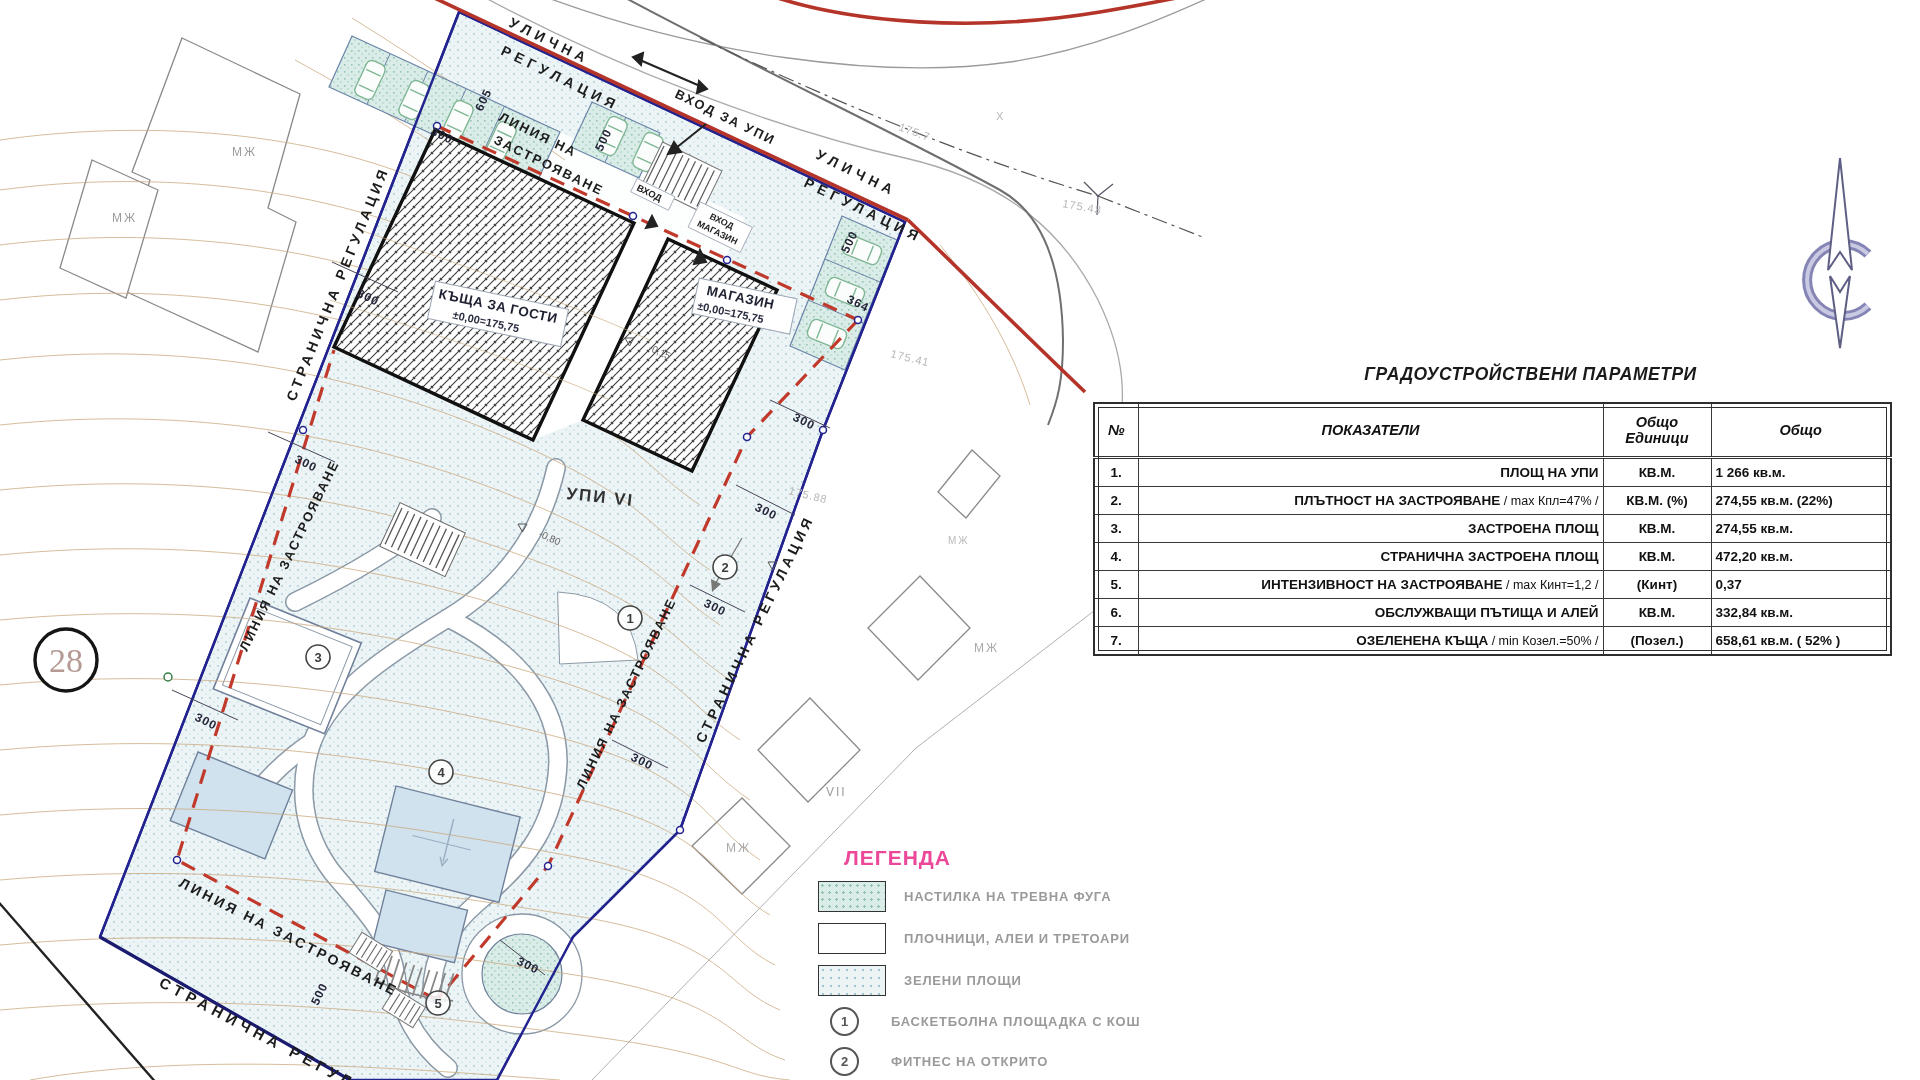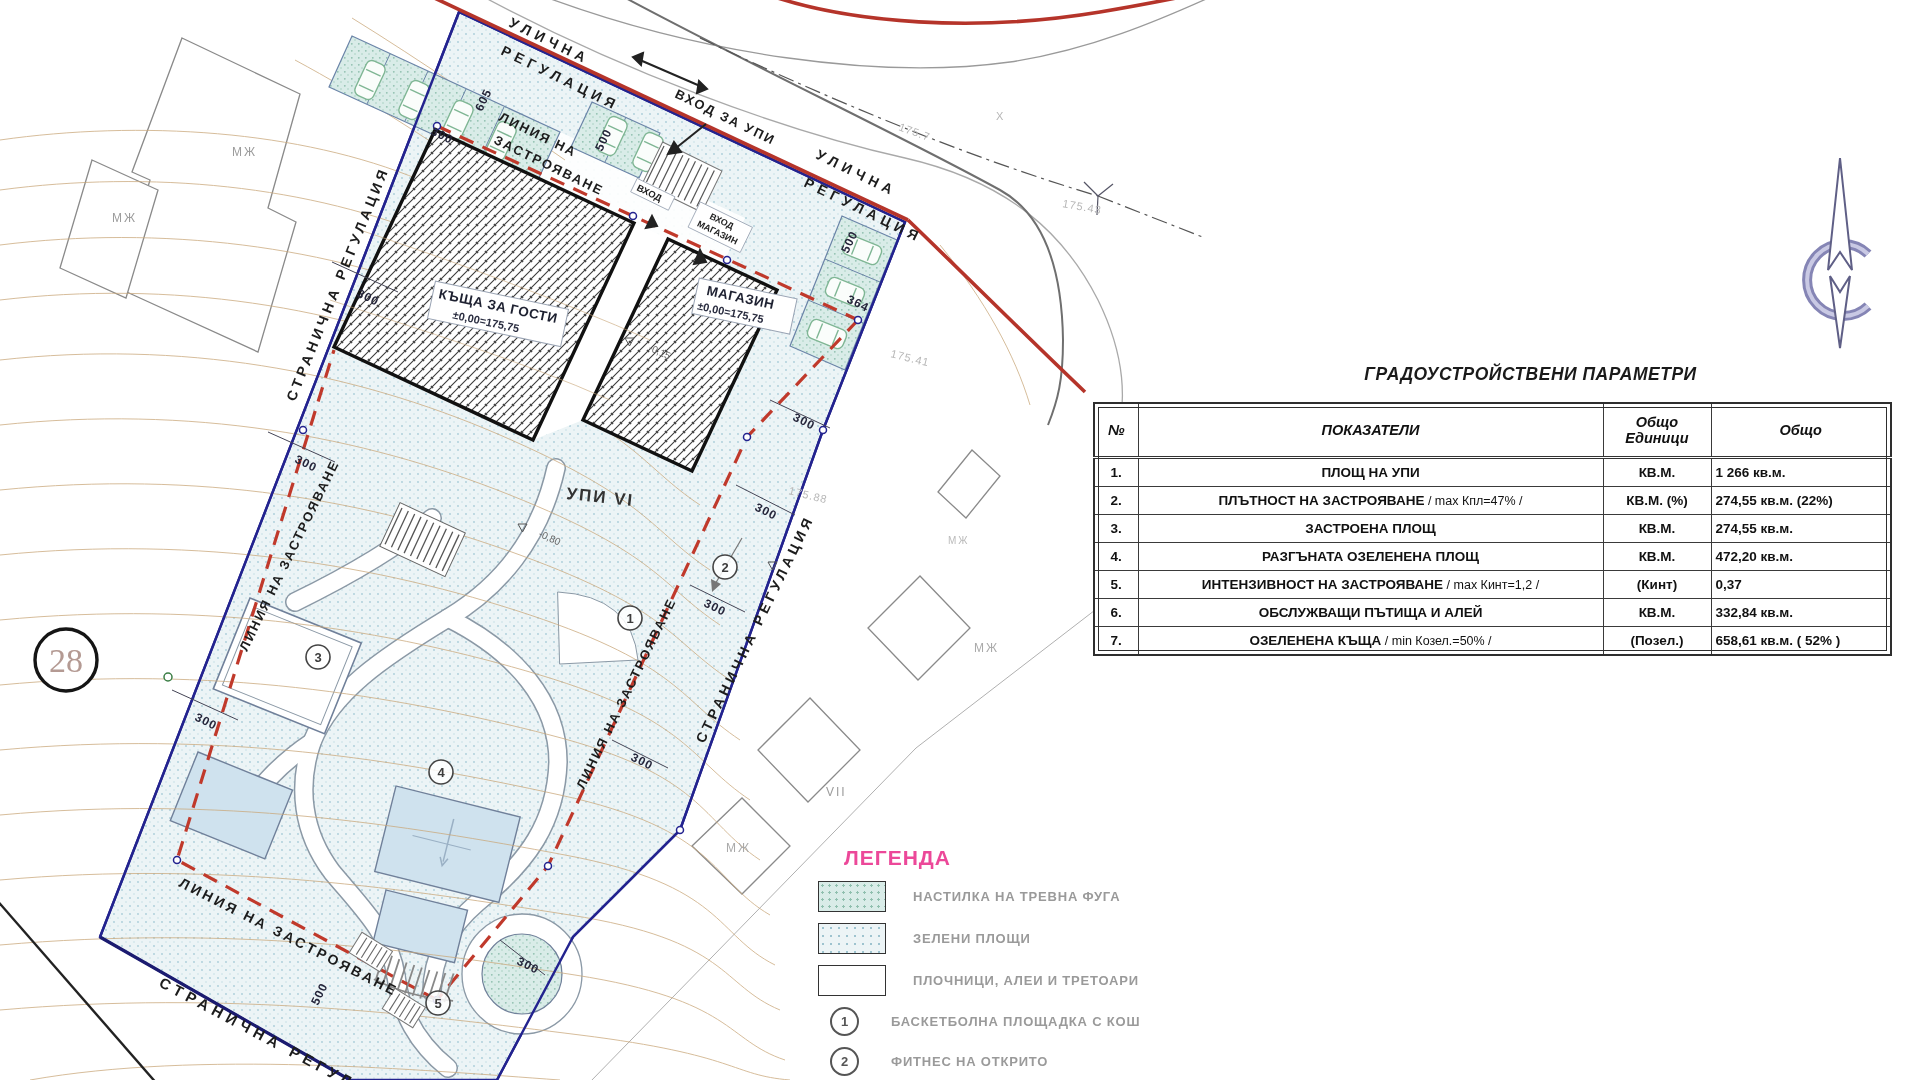--- a/index.html
+++ b/index.html
@@ -25,35 +25,35 @@
   
   .ptitle{position:absolute;left:1132px;top:364px;width:797px;text-align:center;
     font-size:17.5px;font-weight:700;font-style:italic;color:#1a1a1a;letter-spacing:.5px;}
   .ptable{position:absolute;left:1093px;top:402px;width:797px;border-collapse:collapse;
     table-layout:fixed;border:2px solid #2e2e2e;outline:1.5px solid #2e2e2e;outline-offset:-6px;background:#fff;}
   .ptable td,.ptable th{border:1.3px solid #3a3a3a;font-size:13.5px;color:#111;
     padding:1px 4px;overflow:hidden;white-space:nowrap;}
   .ptable th{height:50px;font-style:italic;font-weight:700;font-size:14.5px;border-bottom:3px double #333;}
   .ptable td{height:25px;font-weight:700;}
   .c-num{text-align:center;}
-  .c-name{text-align:center;padding-left:8px;}
+  .c-name{text-align:right;padding-left:8px;}
   .c-unit{text-align:center;}
   .c-tot{text-align:left;padding-left:10px;}
   .tnote{font-weight:400;font-size:12.5px;}
   
   .legend{position:absolute;left:818px;top:846px;width:430px;}
   .leg-title{font-size:21px;font-weight:700;color:#ec4899;margin-left:26px;letter-spacing:1px;}
   .leg-row{display:flex;align-items:center;margin-top:11px;}
   .leg-sw{width:66px;height:29px;border:1.6px solid #333;flex:0 0 auto;}
   .sw-grass{background-color:#d9ece8;background-image:radial-gradient(#8fbfae 1px, transparent 1.3px);background-size:7px 7px;}
   .sw-white{background:#fff;}
   .sw-green{background-color:#ecf4f6;background-image:radial-gradient(#9dc3cf .9px, transparent 1.2px);background-size:8px 8px;}
   .leg-circ{width:25px;height:25px;border:2.4px solid #555;border-radius:50%;color:#555;
     font-size:13px;font-weight:700;display:flex;align-items:center;justify-content:center;flex:0 0 auto;margin-left:12px;}
-  .leg-lab{margin-left:27px;font-size:13px;font-weight:700;color:#9a9a9a;letter-spacing:.8px;white-space:nowrap;}
+  .leg-lab{margin-left:18px;font-size:13px;font-weight:700;color:#9a9a9a;letter-spacing:.8px;white-space:nowrap;}
   .leg-row.circ .leg-lab{margin-left:32px;}
 </style>
 </head>
 <body>
 
 <div class="sheet">
 
 <svg width="1920" height="1080" viewBox="0 0 1920 1080">
   <defs>
     <pattern id="pGreen" width="8" height="8" patternUnits="userSpaceOnUse">
@@ -493,21 +493,21 @@
     <td class="c-tot">274,55 кв.м. (22%)</td>
   </tr>
   <tr>
     <td class="c-num">3.</td>
     <td class="c-name"><span class="tname">ЗАСТРОЕНА ПЛОЩ</span><span class="tnote"></span></td>
     <td class="c-unit">КВ.М.</td>
     <td class="c-tot">274,55 кв.м.</td>
   </tr>
   <tr>
     <td class="c-num">4.</td>
-    <td class="c-name"><span class="tname">РАЗГЪНАТА ОЗЕЛЕНЕНА ПЛОЩ</span><span class="tnote"></span></td>
+    <td class="c-name"><span class="tname">СТРАНИЧНА ЗАСТРОЕНА ПЛОЩ</span><span class="tnote"></span></td>
     <td class="c-unit">КВ.М.</td>
     <td class="c-tot">472,20 кв.м.</td>
   </tr>
   <tr>
     <td class="c-num">5.</td>
     <td class="c-name"><span class="tname">ИНТЕНЗИВНОСТ НА ЗАСТРОЯВАНЕ</span><span class="tnote"> / max Кинт=1,2 /</span></td>
     <td class="c-unit">(Кинт)</td>
     <td class="c-tot">0,37</td>
   </tr>
   <tr>
@@ -526,26 +526,26 @@
     </table>
 
 
 <div class="legend">
   <div class="leg-title">ЛЕГЕНДА</div>
   <div class="leg-row">
     <div class="leg-sw sw-grass"></div>
     <div class="leg-lab">НАСТИЛКА НА ТРЕВНА ФУГА</div>
   </div>
   <div class="leg-row">
+    <div class="leg-sw sw-white"></div>
+    <div class="leg-lab">ПЛОЧНИЦИ, АЛЕИ И ТРЕТОАРИ</div>
+  </div>
+  <div class="leg-row">
     <div class="leg-sw sw-green"></div>
     <div class="leg-lab">ЗЕЛЕНИ ПЛОЩИ</div>
-  </div>
-  <div class="leg-row">
-    <div class="leg-sw sw-white"></div>
-    <div class="leg-lab">ПЛОЧНИЦИ, АЛЕИ И ТРЕТОАРИ</div>
   </div>
   <div class="leg-row circ">
     <div class="leg-circ">1</div>
     <div class="leg-lab">БАСКЕТБОЛНА ПЛОЩАДКА С КОШ</div>
   </div>
   <div class="leg-row circ">
     <div class="leg-circ">2</div>
     <div class="leg-lab">ФИТНЕС НА ОТКРИТО</div>
   </div>
 

